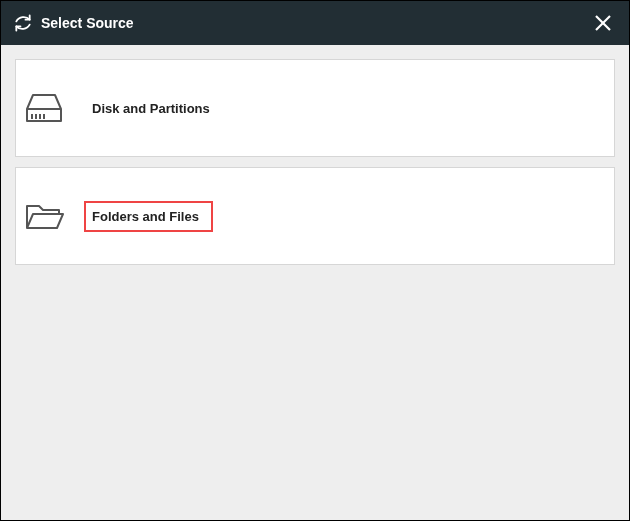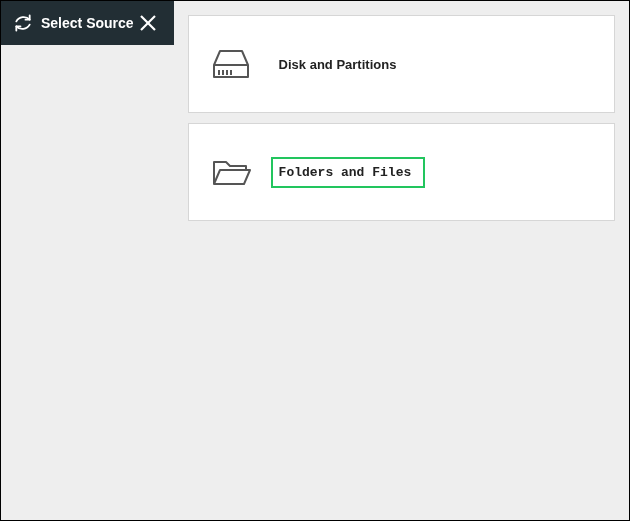--- a/index.html
+++ b/index.html
@@ -13,21 +13,21 @@
       width: 630px;
       height: 521px;
       overflow: hidden;
     }
     .window {
       width: 630px;
       height: 521px;
       border: 1px solid #000;
       background: #eeeeee;
       display: flex;
-      flex-direction: row;
+      flex-direction: column;
     }
     .titlebar {
       background: #222e34;
       color: #fff;
       height: 44px;
       display: flex;
       align-items: center;
       padding: 0 12px;
       justify-content: space-between;
     }
@@ -56,21 +56,21 @@
     }
     .prompt {
       font-size: 13px;
       font-weight: bold;
       color: #222;
       padding: 18px 8px 40px 14px;
     }
     .option {
       background: #fff;
       border: 1px solid #d6d6d6;
-      padding: 22px 20px;
+      padding: 22px 6px;
       margin-bottom: 10px;
       display: flex;
       align-items: center;
       gap: 26px;
       cursor: pointer;
       min-height: 98px;
     }
     .option-icon {
       width: 44px;
       height: 44px;
@@ -81,24 +81,23 @@
     }
     .option-icon svg {
       display: block;
     }
     .option-label {
       font-size: 13px;
       font-weight: bold;
       color: #222;
     }
     .option-label.highlighted {
-      border: 2px solid #22c55e;
+      border: 2px solid #ef4444;
       padding: 6px 12px 6px 6px;
       margin-left: -8px;
-      font-family: Liberation Mono, monospace;
     }
   </style>
 </head>
 <body>
 
 <div class="window">
   <div class="titlebar">
     <div class="titlebar-left">
       <span class="app-icon">
         <svg width="20" height="20" viewBox="0 0 24 24" fill="none" stroke="#fff" stroke-width="2.2" stroke-linecap="round" stroke-linejoin="round">

